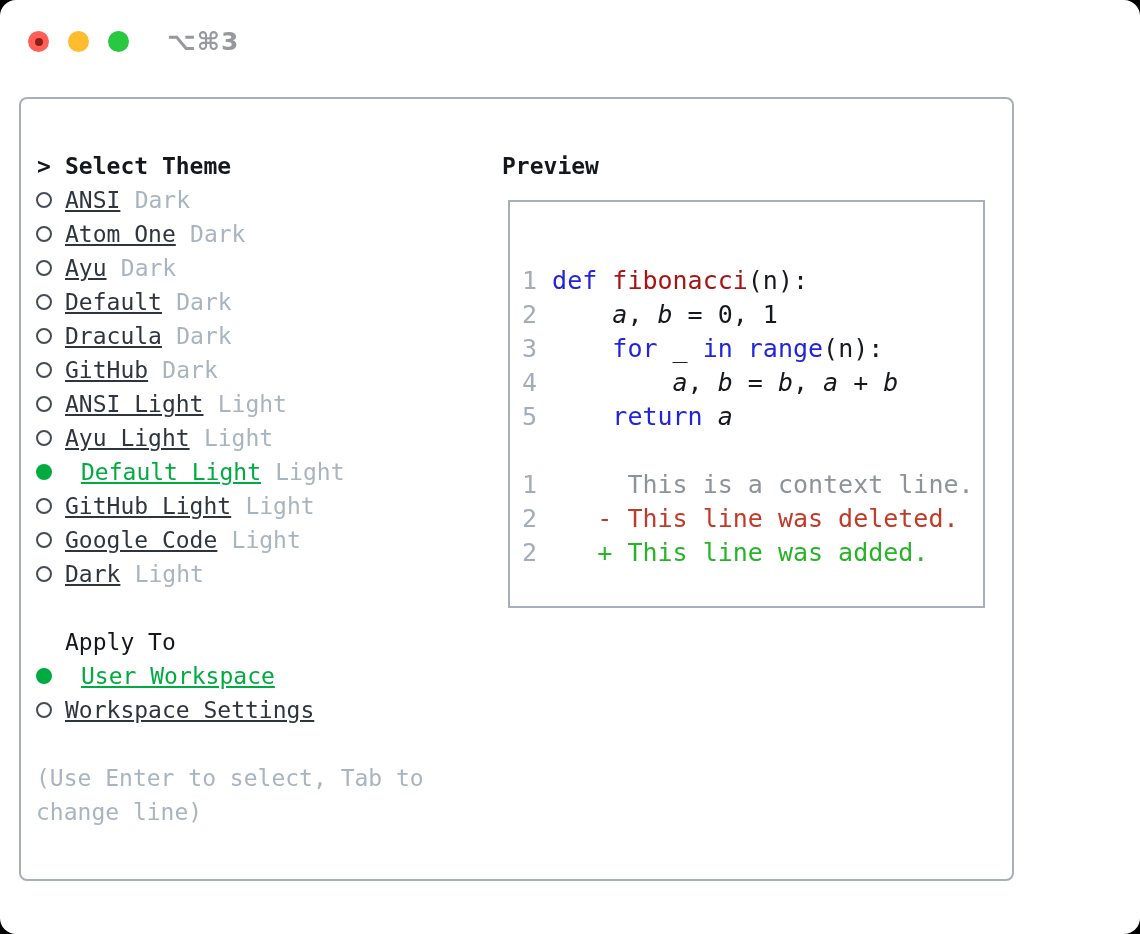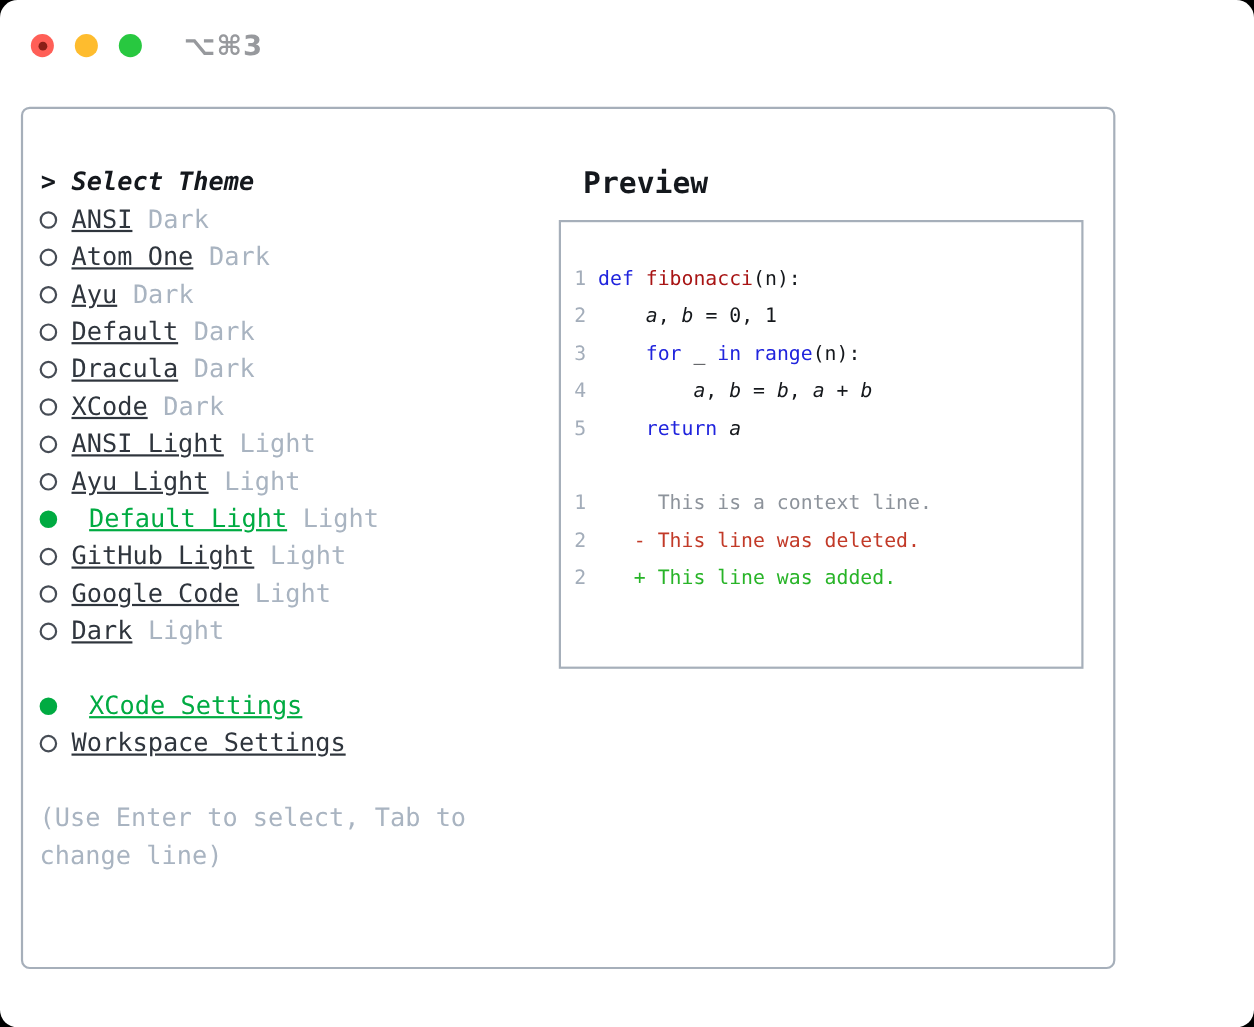--- a/index.html
+++ b/index.html
@@ -27,37 +27,37 @@
     position:absolute;left:19px;top:97px;width:995px;height:784px;box-sizing:border-box;
     border:2px solid var(--border,#a6afba);border-radius:8px;background:#fff;
   }
   
   .left-col{position:absolute;left:15px;top:50px;font-size:23px;}
   .row{display:flex;align-items:center;height:34px;white-space:pre;}
   .marker{width:16px;margin-right:13px;display:flex;justify-content:center;align-items:center;flex:none;}
   .circle{width:12px;height:12px;border:2px solid var(--radio-stroke,#464c55);border-radius:50%;box-sizing:content-box;}
   .circle.sel{background:var(--green,#00ab42);border-color:var(--green,#00ab42);}
   .arrow{font-weight:bold;color:var(--heading,#14181d);}
-  .h{font-weight:bold;color:var(--heading,#14181d);font-style:italic;}
+  .h{font-weight:bold;color:var(--heading,#14181d);}
   .h2{color:var(--heading,#14181d);}
   .name{color:var(--item,#2f353d);text-decoration:underline;}
   .name.sel{color:var(--green,#00ab42);margin-left:16px;}
   .variant{color:var(--muted,#a9b4c1);margin-left:0.62em;}
   .help-line{color:var(--muted,#a9b4c1);}
   
   .preview-label{
-    position:absolute;left:509px;top:50px;height:34px;display:flex;align-items:center;
-    font-weight:bold;font-size:27px;color:var(--heading,#14181d);
+    position:absolute;left:481px;top:50px;height:34px;display:flex;align-items:center;
+    font-weight:bold;font-size:23px;color:var(--heading,#14181d);
   }
   .preview-box{
     position:absolute;left:487px;top:101px;width:477px;height:408px;box-sizing:border-box;
     border:2px solid var(--border,#a6afba);background:#fff;
   }
   .code{
-    position:absolute;left:12px;top:35px;font-size:18px;line-height:34px;
+    position:absolute;left:12px;top:62px;font-size:25px;line-height:34px;
     white-space:pre;color:var(--code-plain,#15181c);
   }
   .line{height:34px;}
   .num{color:var(--line-num,#a3adba);}
   .kw{color:var(--kw,#2024dd);}
   .fn{color:var(--fn,#a81414);}
   .var{font-style:italic;color:var(--code-plain,#15181c);}
   .ctx{color:var(--context,#8d939b);text-align:center;}
   .del{color:var(--deleted,#c23a28);}
   .add{color:var(--added,#28b428);margin-top:24px;}
@@ -83,34 +83,38 @@
         <span class="marker arrow">&gt;</span>
         <span class="h">Select Theme</span>
       </div>
 
       <div id="themeRows">
           <div class="row"><span class="marker"><span class="circle"></span></span><span class="name">ANSI</span><span class="variant">Dark</span></div>
           <div class="row"><span class="marker"><span class="circle"></span></span><span class="name">Atom One</span><span class="variant">Dark</span></div>
           <div class="row"><span class="marker"><span class="circle"></span></span><span class="name">Ayu</span><span class="variant">Dark</span></div>
           <div class="row"><span class="marker"><span class="circle"></span></span><span class="name">Default</span><span class="variant">Dark</span></div>
           <div class="row"><span class="marker"><span class="circle"></span></span><span class="name">Dracula</span><span class="variant">Dark</span></div>
-          <div class="row"><span class="marker"><span class="circle"></span></span><span class="name">XCode</span><span class="variant">Dark</span></div>
+          <div class="row"><span class="marker"><span class="circle"></span></span><span class="name">GitHub</span><span class="variant">Dark</span></div>
           <div class="row"><span class="marker"><span class="circle"></span></span><span class="name">ANSI Light</span><span class="variant">Light</span></div>
           <div class="row"><span class="marker"><span class="circle"></span></span><span class="name">Ayu Light</span><span class="variant">Light</span></div>
           <div class="row"><span class="marker"><span class="circle sel"></span></span><span class="name sel">Default Light</span><span class="variant">Light</span></div>
           <div class="row"><span class="marker"><span class="circle"></span></span><span class="name">GitHub Light</span><span class="variant">Light</span></div>
           <div class="row"><span class="marker"><span class="circle"></span></span><span class="name">Google Code</span><span class="variant">Light</span></div>
           <div class="row"><span class="marker"><span class="circle"></span></span><span class="name">Dark</span><span class="variant">Light</span></div>
         </div>
 
       <div class="row"></div>
 
+      <div class="row">
+        <span class="marker"></span>
+        <span class="h2">Apply To</span>
+      </div>
 
       <div id="applyRows">
-          <div class="row"><span class="marker"><span class="circle sel"></span></span><span class="name sel">XCode Settings</span></div>
+          <div class="row"><span class="marker"><span class="circle sel"></span></span><span class="name sel">User Workspace</span></div>
           <div class="row"><span class="marker"><span class="circle"></span></span><span class="name">Workspace Settings</span></div>
         </div>
 
       <div class="row"></div>
 
       <div>
         <div class="row help-line">(Use Enter to select, Tab to</div>
         <div class="row help-line">change line)</div>
       </div>
     </div>

